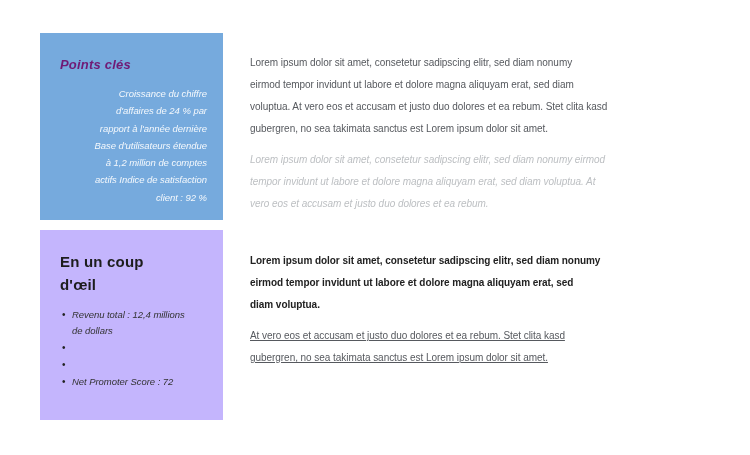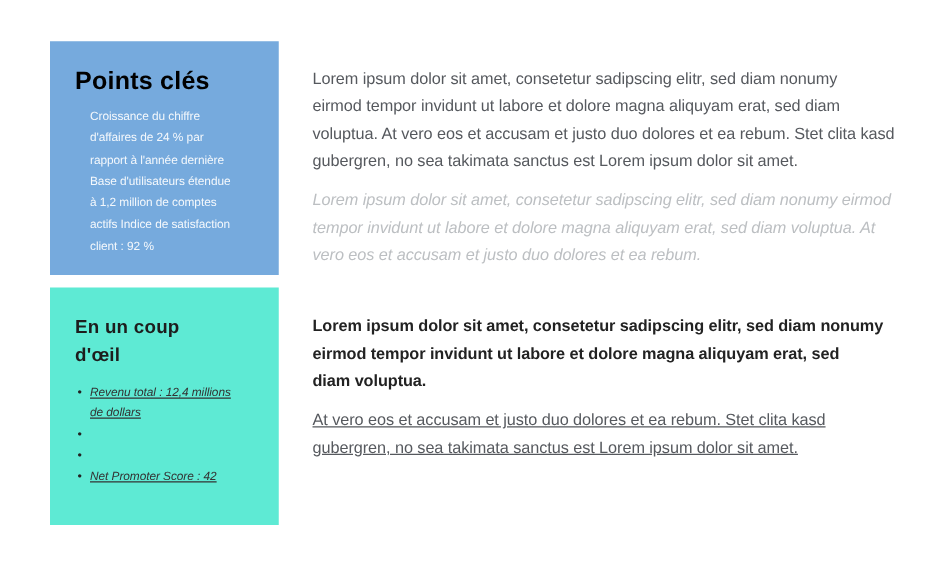--- a/index.html
+++ b/index.html
@@ -20,40 +20,43 @@
     box-sizing: border-box;
   }
   .card-blue {
     top: 33px;
     height: 187px;
     background: #76aadd;
     padding: 20px 16px 0 20px;
   }
   .card-blue h2 {
     margin: 0;
-    font-size: 20px;
+    font-size: 13px;
     line-height: 24px;
     font-weight: bold;
-    color: #000000;
+    color: #701a75;
     letter-spacing: 0.2px;
+    font-style: italic;
   }
   .quote {
     margin: 8px 0 0 12px;
+    font-style: italic;
     font-size: 9.5px;
     line-height: 17.3px;
     color: #ffffff;
     opacity: 0.92;
     white-space: pre-line;
     letter-spacing: -0.05px;
+    text-align: right;
   }
 
   .card-gray {
     top: 230px;
     height: 190px;
-    background: #5eead4;
+    background: #c4b5fd;
     padding: 21px 24px 0 20px;
   }
   .card-gray h2 {
     margin: 0;
     font-size: 15px;
     line-height: 22.5px;
     font-weight: bold;
     color: #1d1d1d;
     letter-spacing: 0.2px;
     white-space: pre-line;
@@ -73,32 +76,32 @@
     color: #333333;
     letter-spacing: -0.05px;
   }
   .bullet {
     flex: 0 0 10px;
     font-style: normal;
     font-size: 10px;
     line-height: 15.7px;
     color: #222222;
   }
-  .li-text { white-space: pre-line; text-decoration: underline; }
+  .li-text { white-space: pre-line; }
 
   
   .content {
     position: absolute;
     left: 250px;
     top: 52px;
     width: 460px;
   }
   .content p {
     margin: 0;
-    font-size: 13px;
+    font-size: 10px;
     line-height: 22px;
     white-space: pre;
     letter-spacing: -0.05px;
   }
   .p-regular { color: #56595e; }
   .p-muted-italic { color: #bcbfc2; font-style: italic; margin-top: 9px !important; }
   .p-bold { color: #222222; font-weight: bold; margin-top: 35px !important; }
   .p-last { margin-top: 9px !important; text-decoration: underline; }
 </style>
 </head>
@@ -127,21 +130,21 @@
 de dollars</span>
       </li>
       <li>
         <span class="bullet">•</span>
       </li>
       <li>
         <span class="bullet">•</span>
       </li>
       <li>
         <span class="bullet">•</span>
-        <span class="li-text">Net Promoter Score : 42</span>
+        <span class="li-text">Net Promoter Score : 72</span>
       </li>
     </ul>
   </section>
 
   <article class="content">
     <p class="p-regular">Lorem ipsum dolor sit amet, consetetur sadipscing elitr, sed diam nonumy
 eirmod tempor invidunt ut labore et dolore magna aliquyam erat, sed diam
 voluptua. At vero eos et accusam et justo duo dolores et ea rebum. Stet clita kasd
 gubergren, no sea takimata sanctus est Lorem ipsum dolor sit amet.</p>
     <p class="p-muted-italic">Lorem ipsum dolor sit amet, consetetur sadipscing elitr, sed diam nonumy eirmod

